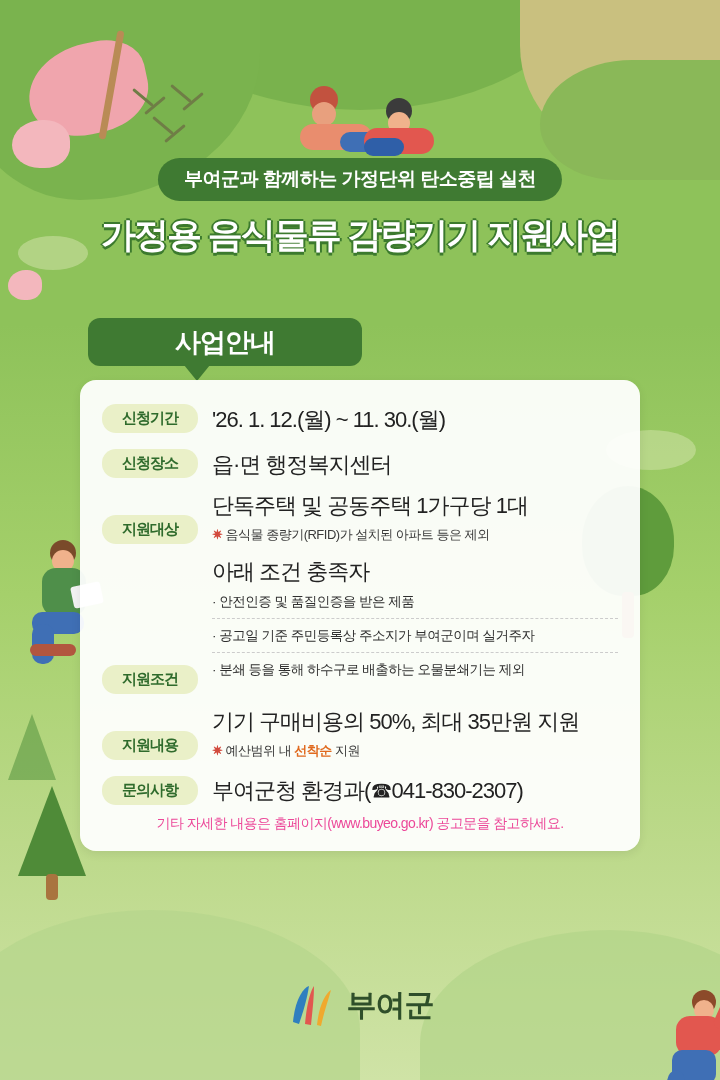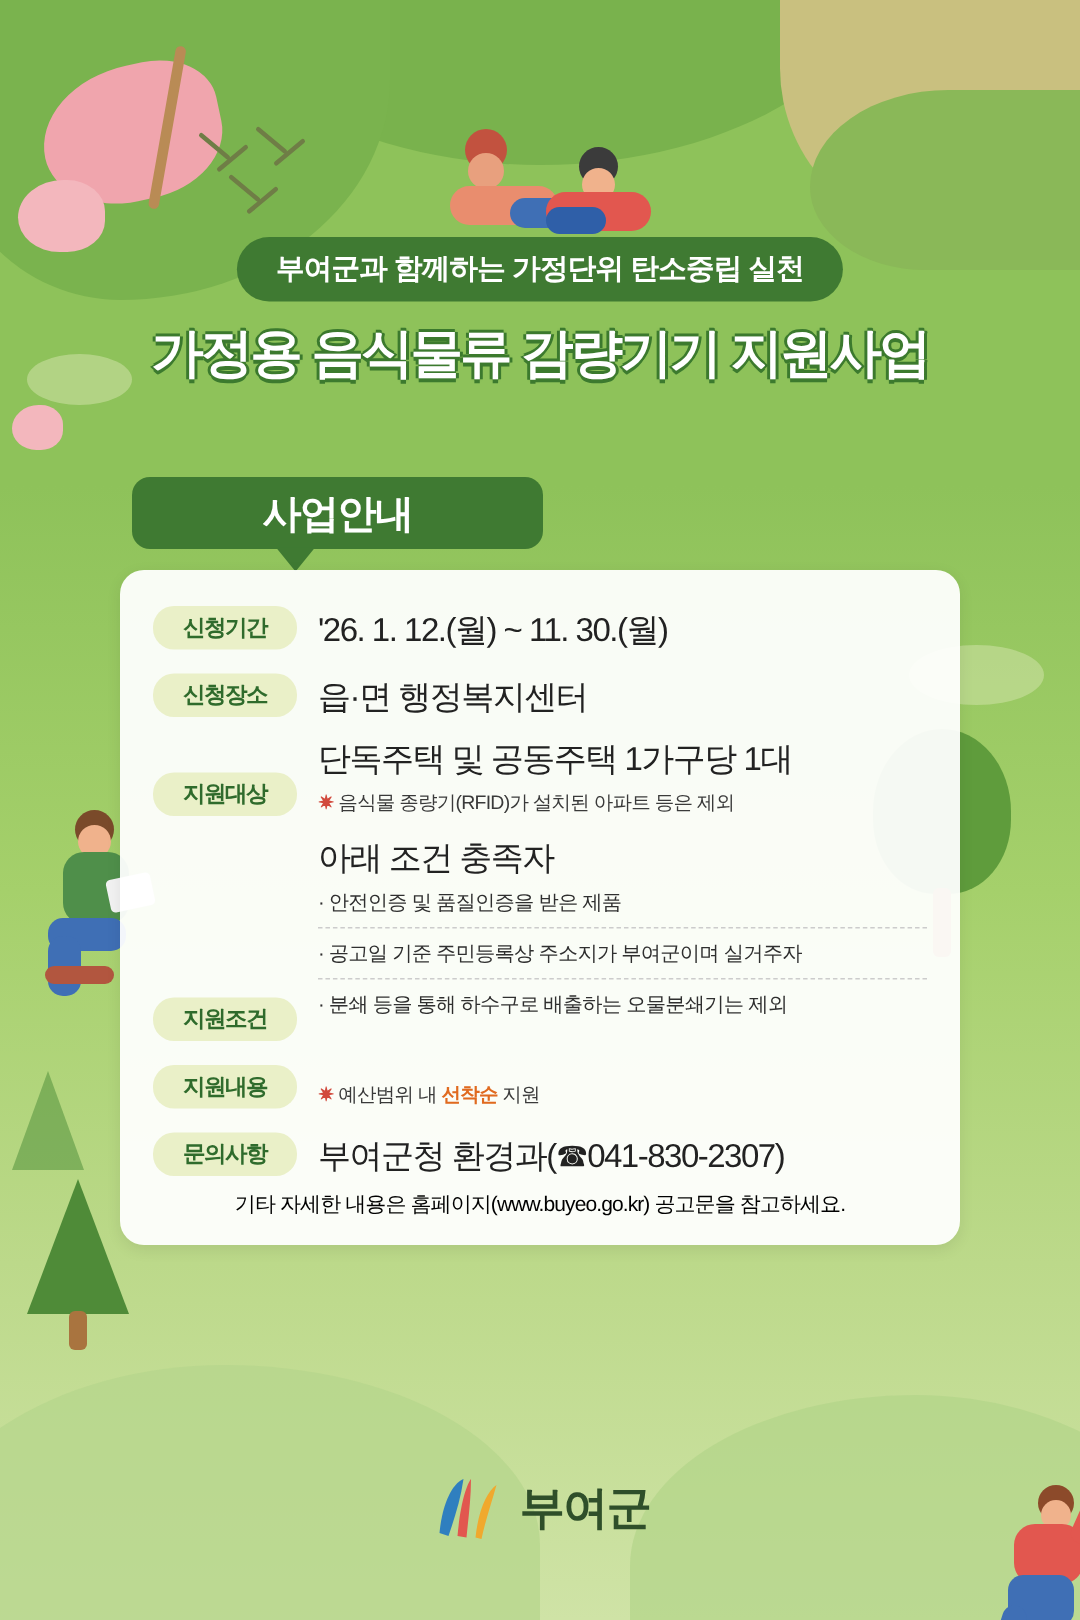--- a/index.html
+++ b/index.html
@@ -117,21 +117,21 @@
   }
   .note .star{color:#d24a3d;font-weight:bold;}
   .bullets{margin-top:8px;}
   .bullet{
     font-size:13.5px;color:#2f2f2f;letter-spacing:-0.5px;margin:8px 0;
     padding-bottom:7px;border-bottom:1px dashed #cccccc;
   }
   .bullet:last-child{border-bottom:none;}
   .hl{color:#e06a1f;font-weight:bold;}
   .footnote{
-    margin-top:10px;text-align:center;font-size:14px;color:#000000;
+    margin-top:10px;text-align:center;font-size:14px;color:#ec4899;
     letter-spacing:-0.6px;
   }
   
   .logo{
     position:absolute;left:0;right:0;bottom:52px;display:flex;
     align-items:center;justify-content:center;gap:12px;
   }
   .logo-mark{position:relative;width:48px;height:46px;}
   .logo-text{
     font-size:30px;font-weight:bold;color:#2f4f2a;letter-spacing:-1px;
@@ -258,20 +258,21 @@
           <div class="bullet">· 분쇄 등을 통해 하수구로 배출하는 오물분쇄기는 제외</div>
         </div>
       </div>
     </div>
 
     <div class="row">
       <div class="tagwrap">
         <span class="tag">지원내용</span>
       </div>
       <div class="val">
+        <div class="big">기기 구매비용의 50%, 최대 35만원 지원</div>
         <div class="note">
           <span class="star">✷</span>
           <span>예산범위 내 </span><span class="hl">선착순</span><span> 지원</span>
         </div>
       </div>
     </div>
 
     <div class="row" style="margin-bottom:4px;">
       <div class="tagwrap">
         <span class="tag">문의사항</span>

